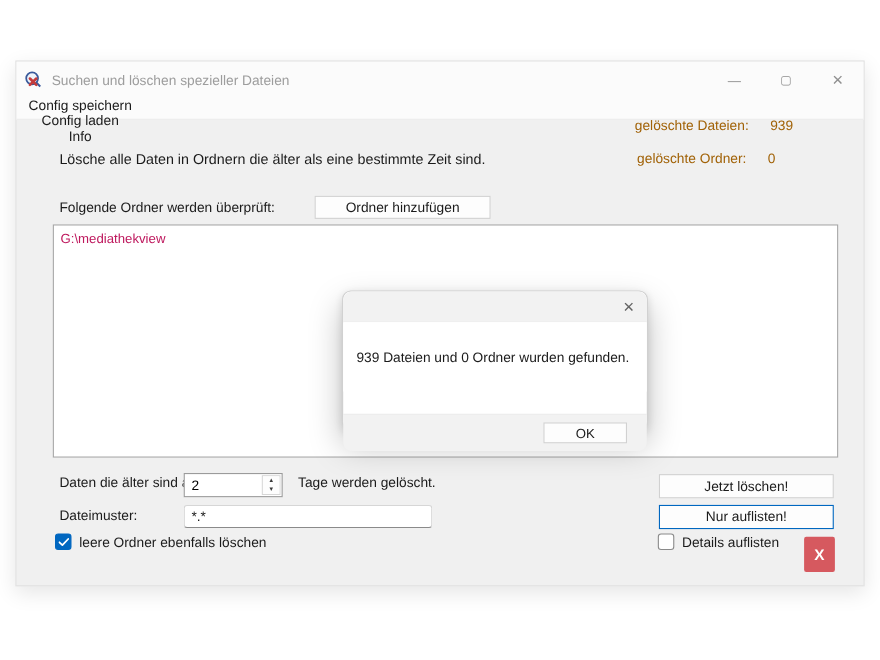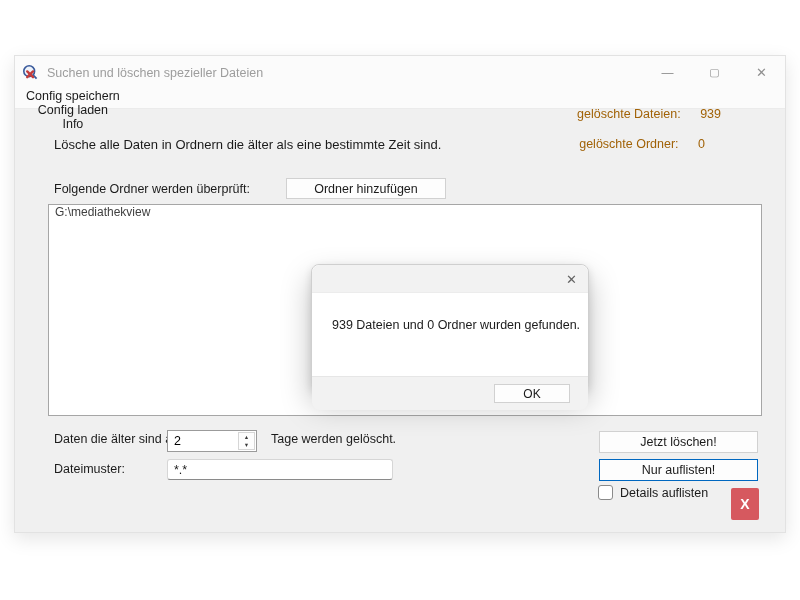--- a/index.html
+++ b/index.html
@@ -53,21 +53,21 @@
   .btn-add { left:271px; top:122px; width:160px; height:21px; }
   .btn-delete { left:584px; top:375px; width:159px; height:22px; }
   .btn-listonly { left:584px; top:403px; width:159px; height:22px; border:1.5px solid #0067c0; }
   .btn-abort { left:716px; top:432px; width:28px; height:32px; background:#d6595f; border:none; border-radius:2px; color:#ffffff; font-weight:bold; font-size:14px; }
 
   
   .listbox {
     position:absolute; left:33px; top:148px; width:714px; height:212px;
     background:#ffffff; border:1px solid #a6a6a6;
   }
-  .list-item { font-size:12px; color:#404040; padding:0 6px; white-space:nowrap; }
+  .list-item { font-size:12px; color:#be185d; padding:5px 6px; white-space:nowrap; }
 
   
   .age-label { position:absolute; left:39px; top:376px; font-size:12.5px; }
   .spinner { position:absolute; left:152px; top:374px; width:90px; height:22px; background:#fff; border:1px solid #9b9b9b; display:flex; }
   .spinner input { flex:1 1 auto; width:50px; border:none; outline:none; font-size:12.5px; padding-left:6px; font-family:"Liberation Sans", sans-serif; background:transparent; }
   .spin-col { width:17px; display:flex; flex-direction:column; border:1px solid #d6d6d6; margin:1px; }
   .spin-btn { flex:1; display:flex; align-items:center; justify-content:center; font-size:5.5px; color:#3a3a3a; background:#fdfdfd; }
   .age-suffix { position:absolute; left:256px; top:376px; font-size:12.5px; }
 
   .pattern-label { position:absolute; left:39px; top:406px; font-size:12.5px; }
@@ -87,21 +87,21 @@
 
   
   .dialog {
     position:absolute; left:296px; top:208px; width:278px; height:127px;
     background:#ffffff; border:1px solid #cfcfcf; border-radius:8px;
     box-shadow:0 14px 30px rgba(0,0,0,0.25), 0 3px 8px rgba(0,0,0,0.12);
   }
   .dialog-titlebar { position:relative; height:28px; background:#f2f2f2; border-radius:8px 8px 0 0; display:flex; align-items:center; padding-left:14px; border-bottom:1px solid #ececec; }
   .dialog-title { font-size:12.5px; color:#8a8a8a; }
   .dialog-close { position:absolute; right:11px; top:0; height:28px; display:flex; align-items:center; color:#636363; font-size:13px; cursor:default; }
-  .dialog-body { height:63px; background:#ffffff; display:flex; align-items:center; padding-left:20px; }
+  .dialog-body { height:63px; background:#ffffff; display:flex; align-items:center; padding-left:12px; }
   .dialog-message { font-size:12.5px; color:#1b1b1b; }
   .dialog-footer { position:relative; height:34px; background:#f2f2f2; border-radius:0 0 8px 8px; border-top:1px solid #e6e6e6;margin-top:20px; }
   .btn-ok { left:182px; top:7px; width:76px; height:19px; position:absolute; font-size:12px; }
 </style>
 </head>
 <body>
 
 <div class="app-window">
   <div class="win-strip"></div>
 
@@ -153,20 +153,28 @@
       <div class="spin-btn">▼</div>
     </div>
   </div>
   <div class="age-suffix">Tage werden gelöscht.</div>
   <button class="btn btn-delete">Jetzt löschen!</button>
 
   <div class="pattern-label">Dateimuster:</div>
   <input class="pattern-input" value="*.*" style="">
   <button class="btn btn-listonly">Nur auflisten!</button>
 
+  <div class="checkbox-row cb-empty">
+    <div class="checkbox checked">
+      <svg width="10" height="8" viewBox="0 0 10 8">
+          <path d="M1 4 L3.7 6.6 L9 1" fill="none" stroke="#ffffff" stroke-width="1.6" stroke-linecap="round" stroke-linejoin="round"></path>
+        </svg>
+    </div>
+    <span class="cb-label">leere Ordner ebenfalls löschen</span>
+  </div>
   <div class="checkbox-row cb-details">
     <div class="checkbox unchecked"></div>
     <span class="cb-label">Details auflisten</span>
   </div>
   <button class="btn btn-abort">X</button>
 
   <div class="dialog">
     <div class="dialog-titlebar">
       <span class="dialog-close">✕</span>
     </div>

